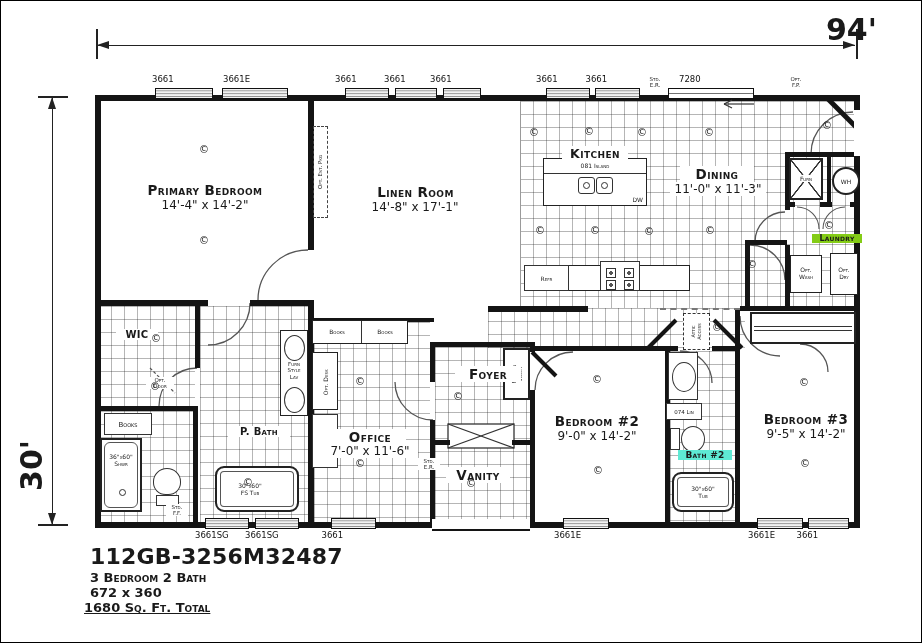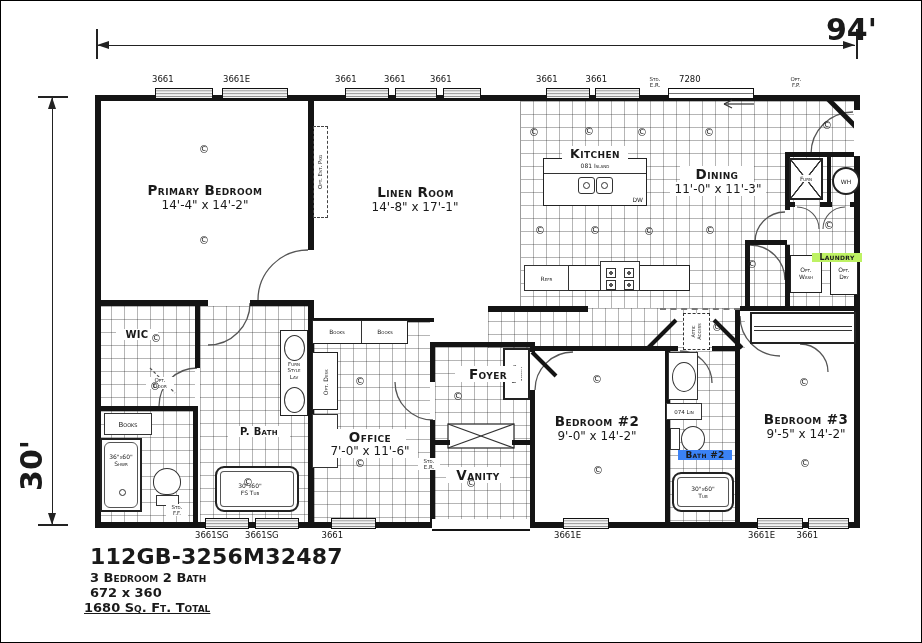--- a/index.html
+++ b/index.html
@@ -247,23 +247,23 @@
   <div class="room-size" style="left:670px;top:182px;width:96px;background:#fff;">11'-0" x 11'-3"</div>
   <div class="room-name" style="left:334px;top:429px;width:72px;background:#fff;">Office</div>
   <div class="room-size" style="left:322px;top:444px;width:96px;background:#fff;">7'-0" x 11'-6"</div>
   <div class="room-name" style="left:455px;top:366px;width:66px;background:#fff;">Foyer</div>
   <div class="room-name" style="left:446px;top:467px;width:64px;background:#fff;">Vanity</div>
   <div class="room-name" style="left:535px;top:413px;width:124px;">Bedroom #2</div>
   <div class="room-size" style="left:542px;top:429px;width:110px;">9'-0" x 14'-2"</div>
   <div class="room-name" style="left:744px;top:411px;width:124px;">Bedroom #3</div>
   <div class="room-size" style="left:748px;top:427px;width:116px;">9'-5" x 14'-2"</div>
   <div class="room-sm" style="left:228px;top:426px;width:62px;background:#fff;">P. Bath</div>
-  <div class="room-sm" style="left:678px;top:450px;width:54px;font-size:9px;background:#3b82f6;">Bath #2</div>
+  <div class="room-sm" style="left:678px;top:450px;width:54px;font-size:9px;background:#5eead4;">Bath #2</div>
   <div class="room-sm" style="left:116px;top:329px;width:42px;background:#fff;">WIC</div>
-  <div class="room-sm" style="left:812px;top:234px;width:50px;font-size:8px;background:#bef264;margin-top:19px;">Laundry</div>
+  <div class="room-sm" style="left:812px;top:234px;width:50px;font-size:8px;background:#84cc16;">Laundry</div>
 
   <div class="note" style="left:644px;top:76px;width:22px;">Std.
 E.R.</div>
   <div class="note" style="left:785px;top:76px;width:22px;">Opt.
 F.P.</div>
   <div class="note" style="left:418px;top:458px;width:22px;background:#fff;">Std.
 E.R.</div>
   <div class="note" style="left:166px;top:504px;width:22px;background:#fff;">Std.
 F.F.</div>
   <div class="note" style="left:146px;top:377px;width:28px;background:#fff;">Opt.

